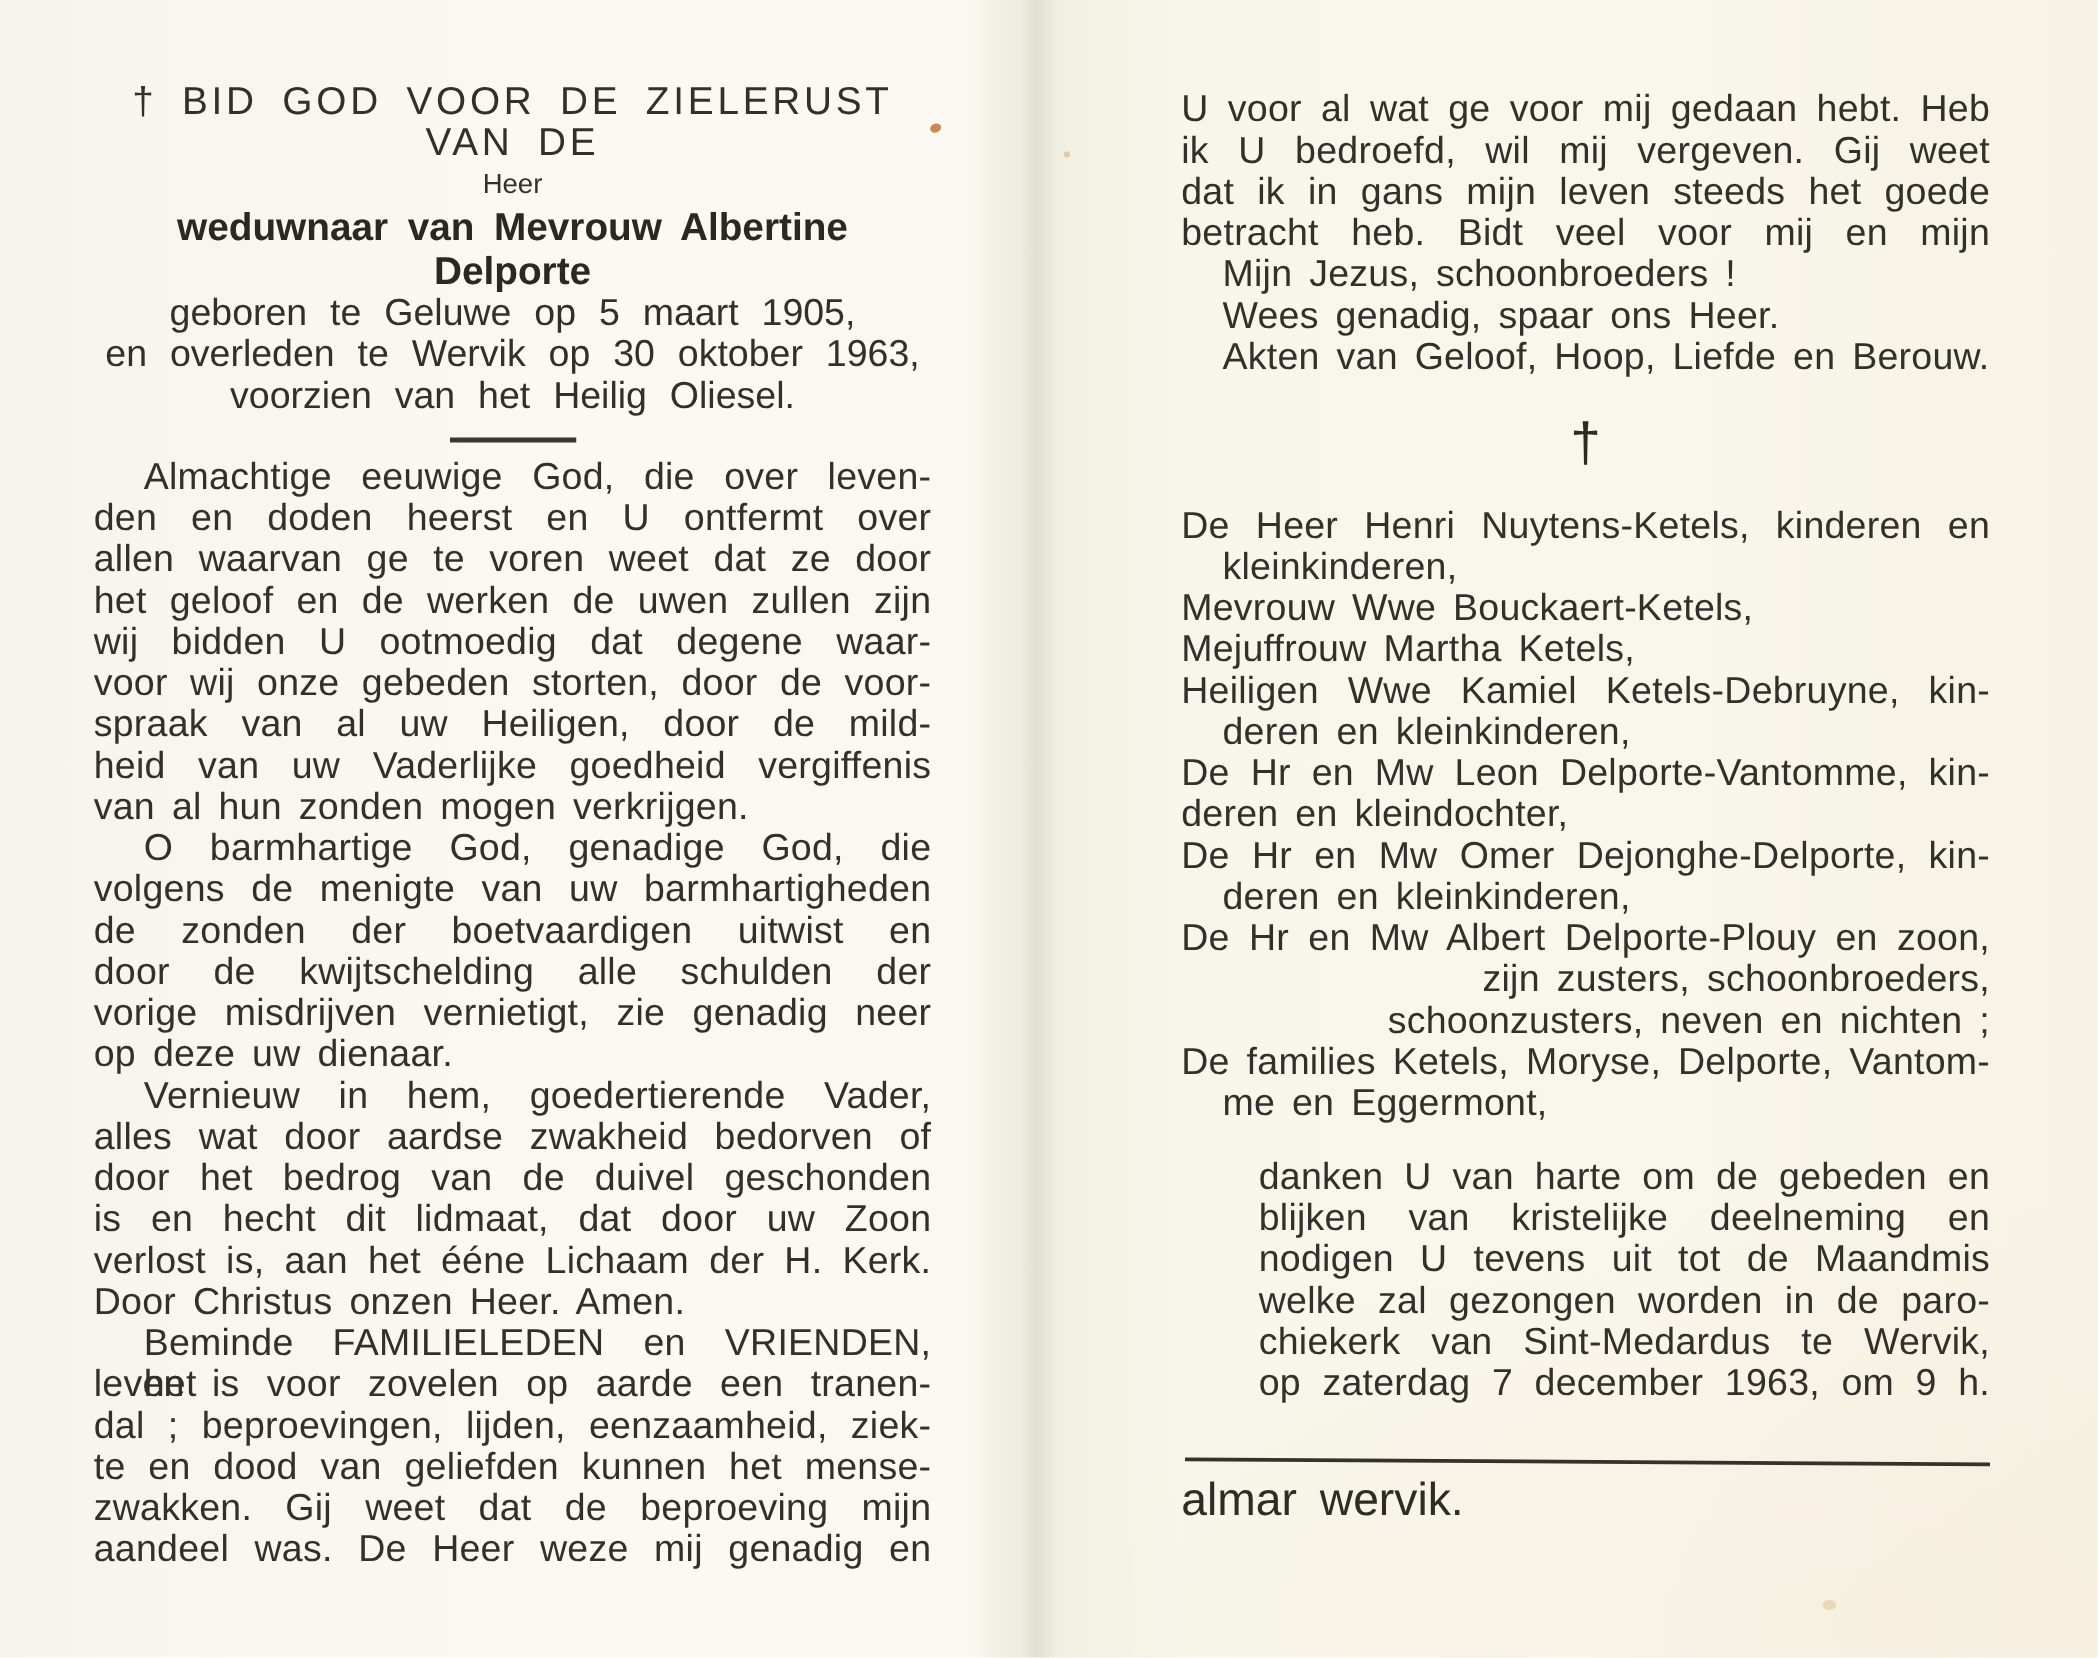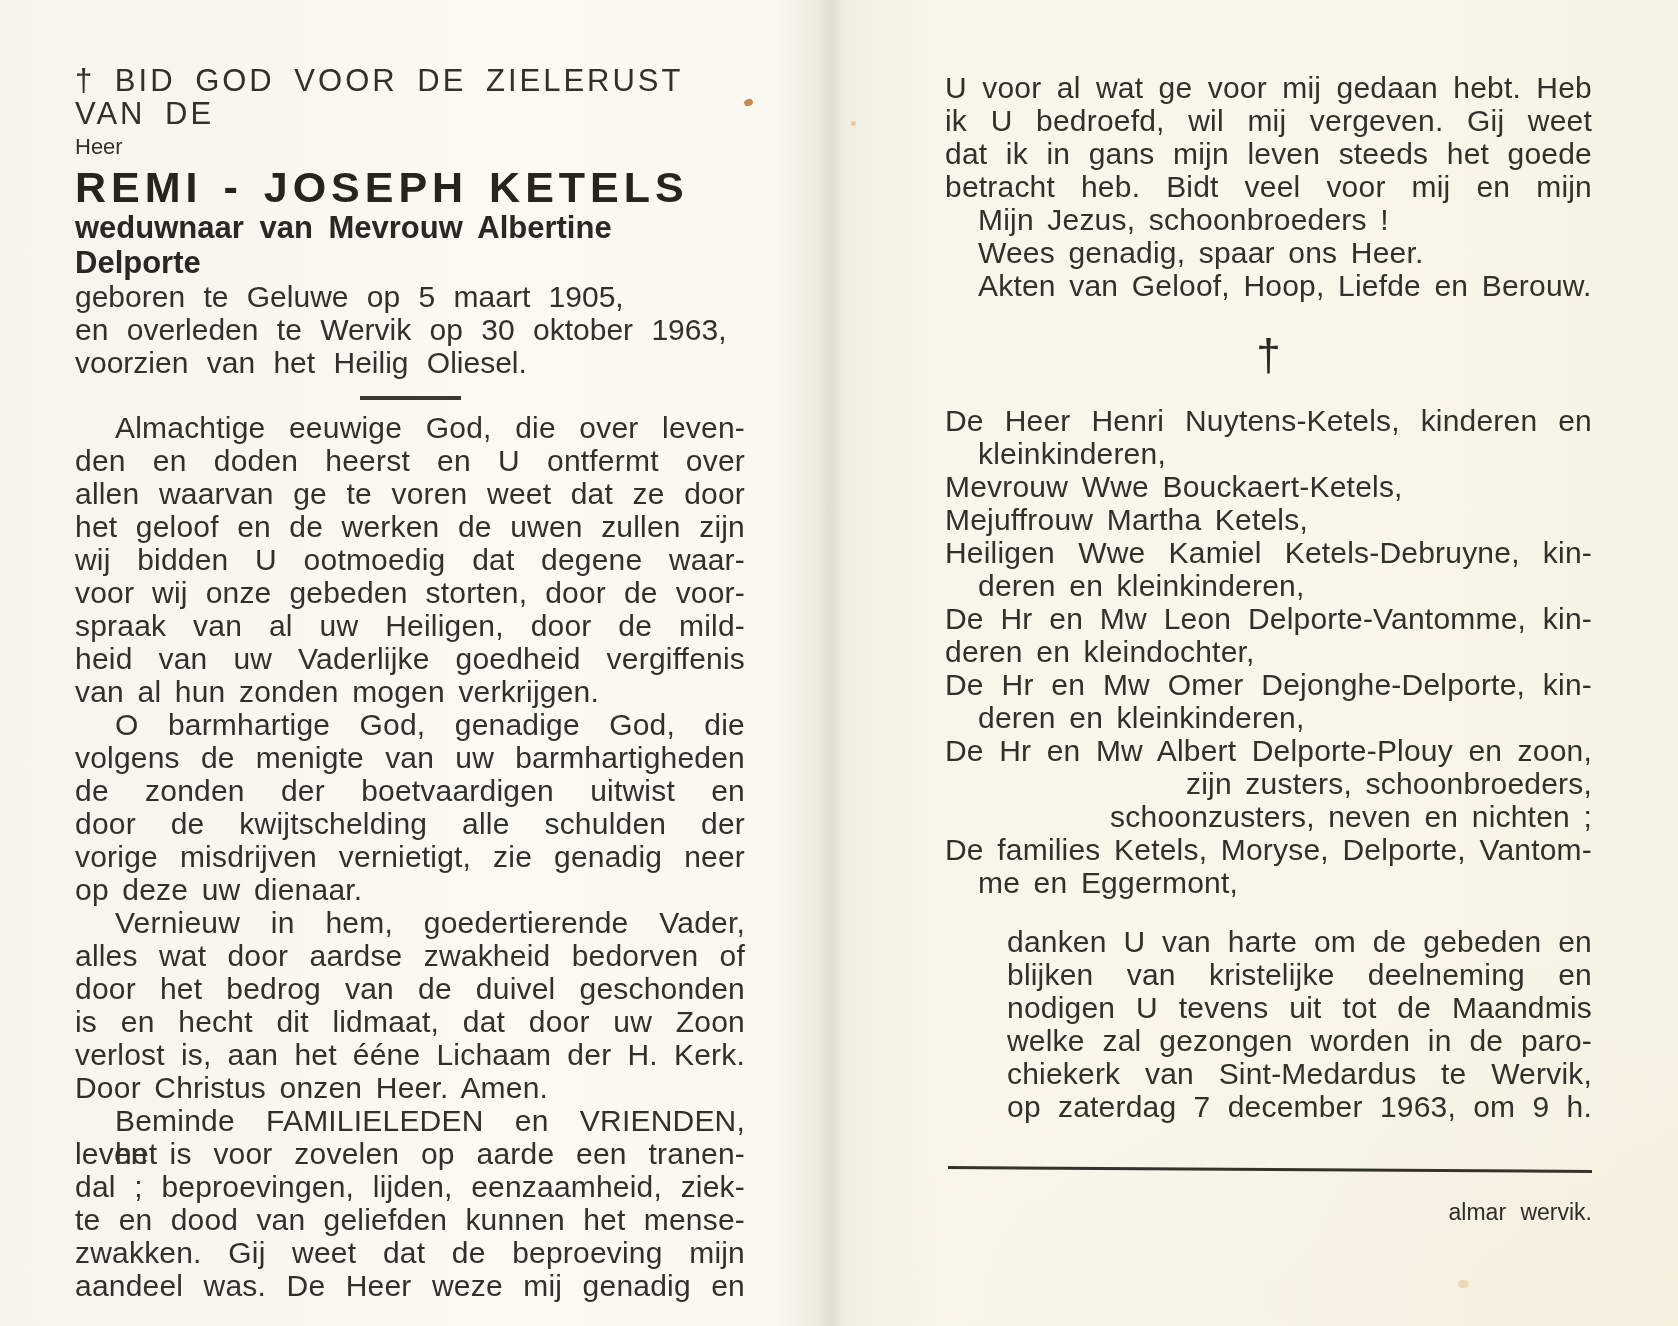--- a/index.html
+++ b/index.html
@@ -23,21 +23,21 @@
   .speck { position:absolute; border-radius:50%; }
   .speck.s1 { left:744px; top:99px;  width:9px;  height:7px; background:#bf6c2b; opacity:.8; transform:rotate(-20deg); }
   .speck.s2 { left:851px; top:121px; width:5px;  height:5px; background:#d89a55; opacity:.45; }
   .speck.s3 { left:1458px; top:1280px; width:11px; height:8px; background:#e6bd8c; opacity:.5; }
 
   .col { position:absolute; top:0; }
   .col-left  { left:75px;  width:670px; }
   .col-right { left:945px; width:647px; }
 
   
-  .hdr { }
+  .hdr { text-align:center; }
   .hdr-line1 { margin-top:64px; font-size:31px; line-height:33px; letter-spacing:3px; word-spacing:8px; }
   .hdr-heer  { font-size:22px; line-height:34px; word-spacing:6px; }
   .hdr-name  { font-size:43px; line-height:46px; font-weight:bold; letter-spacing:5px; word-spacing:4px; color:#26241d; }
   .hdr-wed   { font-size:31px; line-height:35px; font-weight:bold; word-spacing:7px; color:#2a2822; }
   .hdr-date  { font-size:30px; line-height:33px; word-spacing:10px; }
   .divider   { width:101px; height:4px; background:#3a382f; margin:17px auto 0 auto; }
 
   
   .lines { }
   .ln { height:33px; line-height:33px; font-size:30px;
@@ -51,38 +51,37 @@
 
   .body-lines { margin-top:11px; }
 
   .rp-para { margin-top:71px; }
   .cross-mid { margin-top:27px; height:52px; line-height:52px;
                font-size:44px; text-align:center; color:#2c2a24; }
   .family { margin-top:23px; }
   .thanks { margin-top:26px; padding-left:62px; }
   .rule-long { margin-top:45px; margin-left:3px; width:644px; height:3px;
                background:#34322b; transform:rotate(0.35deg); }
-  .imprint { margin-top:24px; text-align:right; font-size:23px; line-height:34px;
+  .imprint { margin-top:12px; text-align:left; font-size:37px; line-height:34px;
              word-spacing:8px; color:#2e2c26; }
 </style>
 </head>
 <body>
 
 <div class="page">
 
   <div class="fold"></div>
   <div class="speck s1"></div>
   <div class="speck s2"></div>
   <div class="speck s3"></div>
 
   <div class="col col-left">
     <div class="hdr">
       <div class="hdr-line1">†  BID GOD VOOR DE ZIELERUST VAN DE</div>
       <div class="hdr-heer">Heer</div>
-      <div class="hdr-name">REMI - JOSEPH KETELS</div>
       <div class="hdr-wed">weduwnaar van Mevrouw Albertine Delporte</div>
       <div class="hdr-date">geboren te Geluwe op 5 maart 1905,</div>
       <div class="hdr-date">en overleden te Wervik op 30 oktober 1963,</div>
       <div class="hdr-date">voorzien van het Heilig Oliesel.</div>
       <div class="divider"></div>
     </div>
     <div class="lines body-lines">
         <div class="ln ln-jf">Almachtige eeuwige God, die over leven-</div>
         <div class="ln ln-j">den en doden heerst en U ontfermt over</div>
         <div class="ln ln-j">allen waarvan ge te voren weet dat ze door</div>

